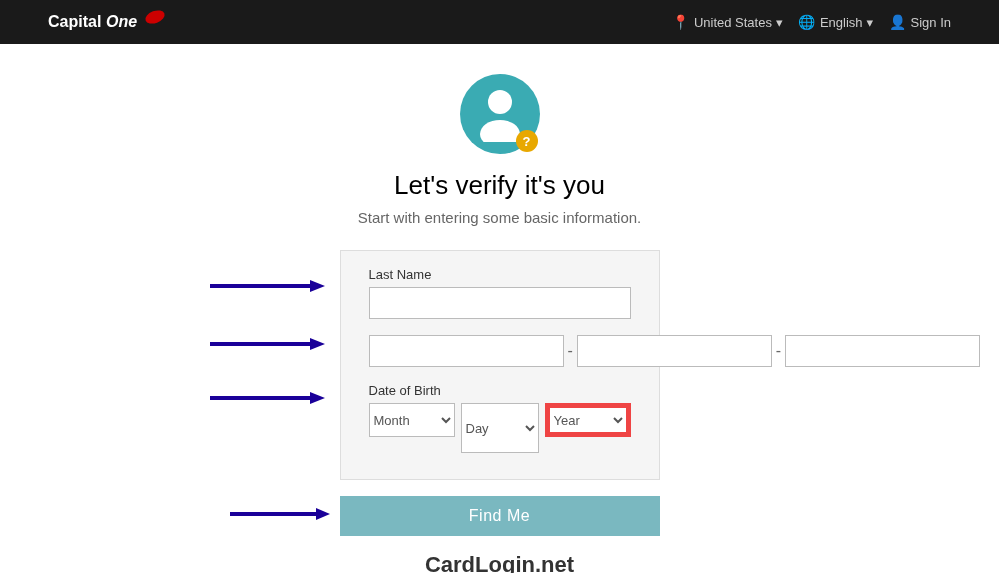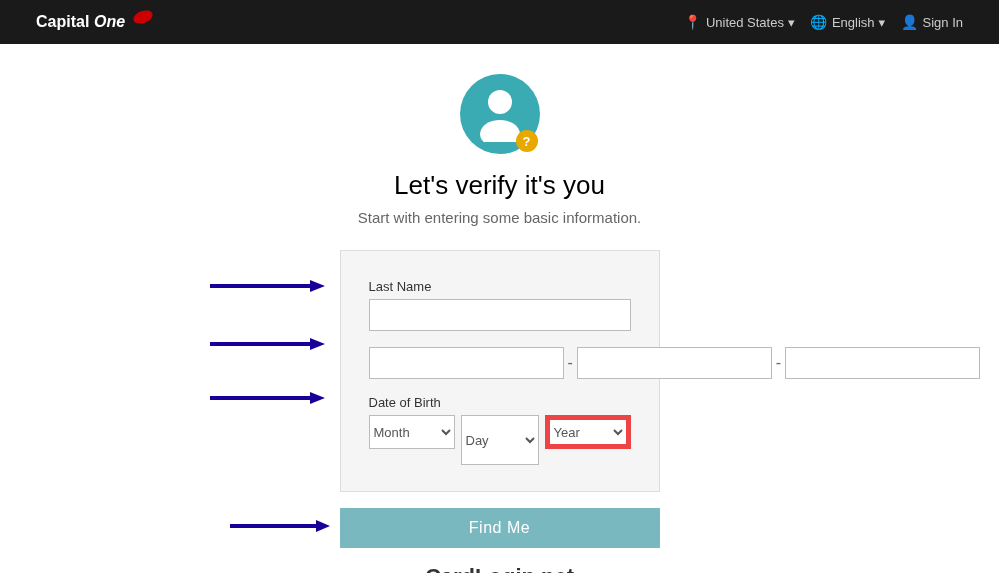--- a/index.html
+++ b/index.html
@@ -1,21 +1,21 @@
 <!DOCTYPE html>
 <html><head>
   <meta charset="utf-8">
   <style>
     * { margin: 0; padding: 0; box-sizing: border-box; }
     body { font-family: Arial, sans-serif; background: #fff; width: 999px; min-height: 573px; overflow-x: hidden; }
   </style>
 </head>
 <body>
 
-<header style="background:#1a1a1a; height:44px; display:flex; align-items:center; justify-content:space-between; padding:0 36px;">
+<header style="background:#1a1a1a; height:44px; display:flex; align-items:center; justify-content:space-between; padding:0 48px;">
   <div style="display:flex; align-items:center; cursor:pointer;">
     <svg width="120" height="30" viewBox="0 0 120 30">
 
       <text x="0" y="20" font-family="Arial" font-size="16" font-weight="bold" fill="white">Capital</text>
       <text x="58" y="20" font-family="Arial" font-size="16" font-weight="bold" fill="white" font-style="italic">One</text>
 
       <ellipse cx="107" cy="10" rx="10" ry="6" fill="#cc0000" transform="rotate(-20 107 10)"></ellipse>
     </svg>
   </div>
 
@@ -68,21 +68,21 @@
       </svg>
     </div>
 
     <div style="position:absolute; left:-130px; top:138px; display:flex; align-items:center;">
       <svg width="115" height="20" viewBox="0 0 115 20">
         <line x1="0" y1="10" x2="100" y2="10" stroke="#1a0099" stroke-width="4"></line>
         <polygon points="100,4 115,10 100,16" fill="#1a0099"></polygon>
       </svg>
     </div>
 
-    <div style="background:#f5f5f5; border:1px solid #ddd; padding:28px 28px 26px; width:320px;">
+    <div style="background:#f5f5f5; border:1px solid #ddd; padding:16px 28px 26px; width:320px;">
 
       <div style="margin-bottom:16px;">
         <label style="display:block; font-size:13px; color:#333; margin-bottom:5px;">Last Name</label>
         <input type="text" style="width: 100%; height: 32px; border: 1px solid rgb(187, 187, 187); background: rgb(255, 255, 255); padding: 0px 8px; font-size: 14px; outline: none;">
       </div>
 
       <div style="margin-bottom:16px;">
         <div style="display:flex; align-items:center; gap:4px;">
           <input type="text" maxlength="3" style="flex: 1 1 0%; height: 32px; border: 1px solid rgb(187, 187, 187); background: rgb(255, 255, 255); padding: 0px 6px; font-size: 14px; outline: none;">
           <span style="color:#666; font-size:16px;">-</span>

